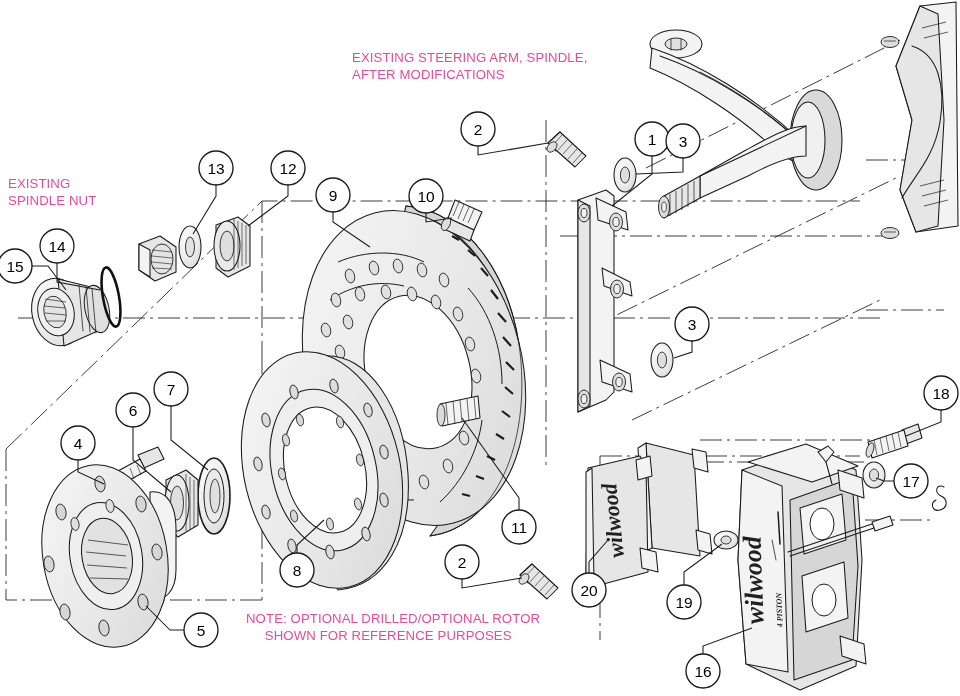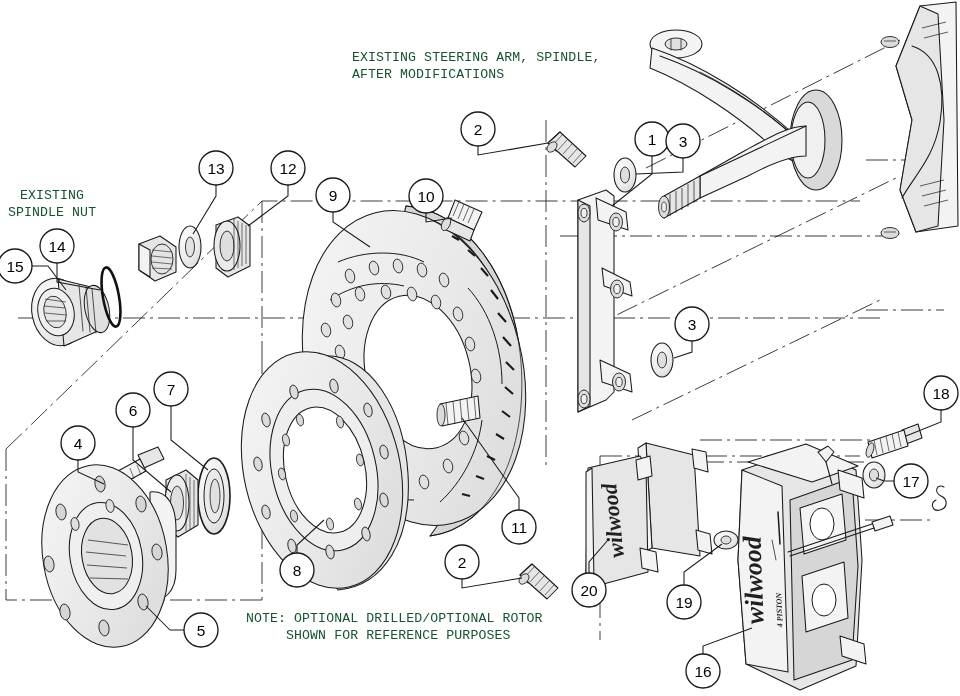--- a/index.html
+++ b/index.html
@@ -6,30 +6,30 @@
   body{
     width:960px;height:696px;overflow:hidden;
     font-family:"Liberation Sans", sans-serif;
     color:#000;
     position:relative;
   }
   #stage{position:absolute;left:0;top:0;width:960px;height:696px;}
   svg#dwg{position:absolute;left:0;top:0;width:960px;height:696px;display:block;}
   .note-text{
     position:absolute;
-    font-family:Liberation Mono, monospace;
+    font-family:Liberation Sans, sans-serif;
     font-size:13.2px;
     line-height:16.5px;
     letter-spacing:0.1px;
-    color:#14532d;
+    color:#ec4899;
     white-space:pre;
     font-weight:400;
   }
   #note-steering{left:352px;top:50px;}
-  #note-spindle-nut{left:8px;top:188px;text-align:center;}
+  #note-spindle-nut{left:8px;top:176px;}
   #note-rotor{left:246px;top:611px;}
 </style>
 </head>
 <body>
 
 <div id="stage">
 
 <svg id="dwg" viewBox="0 0 960 696">
   <defs>
     <style>

